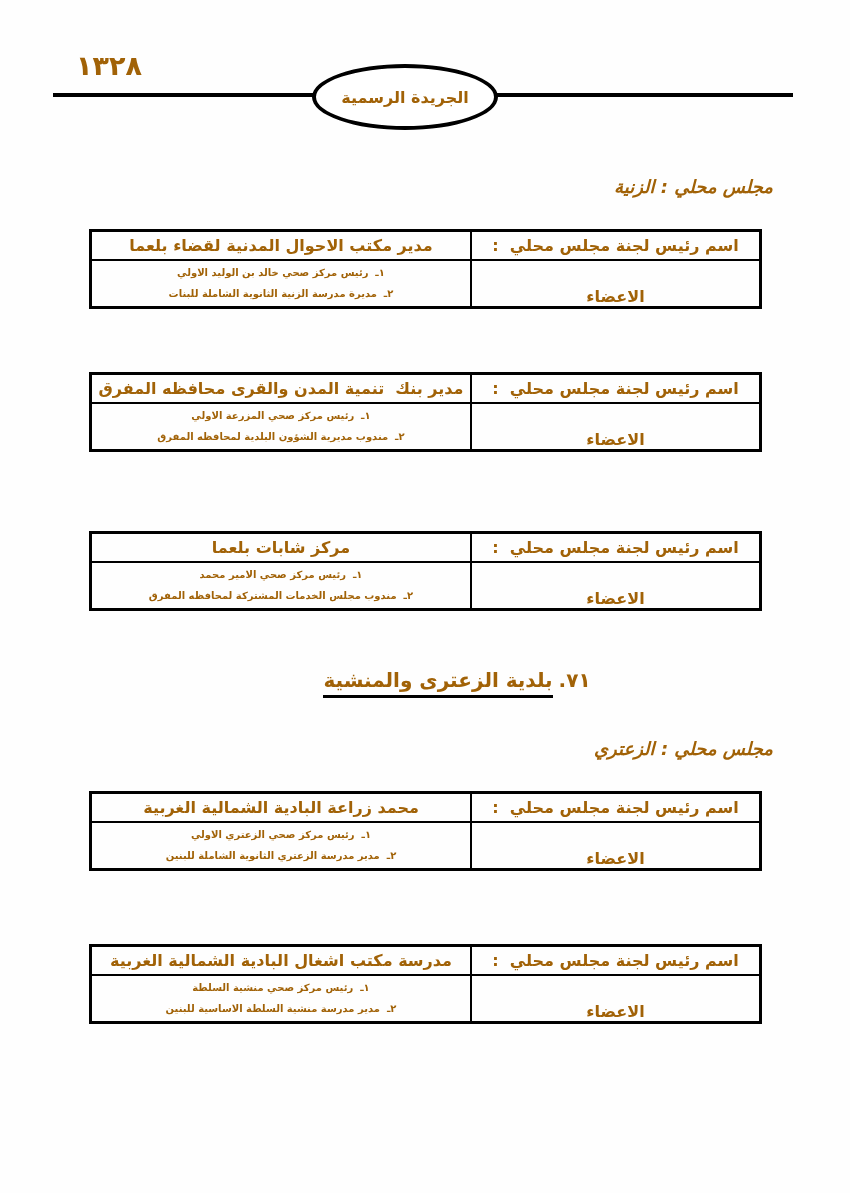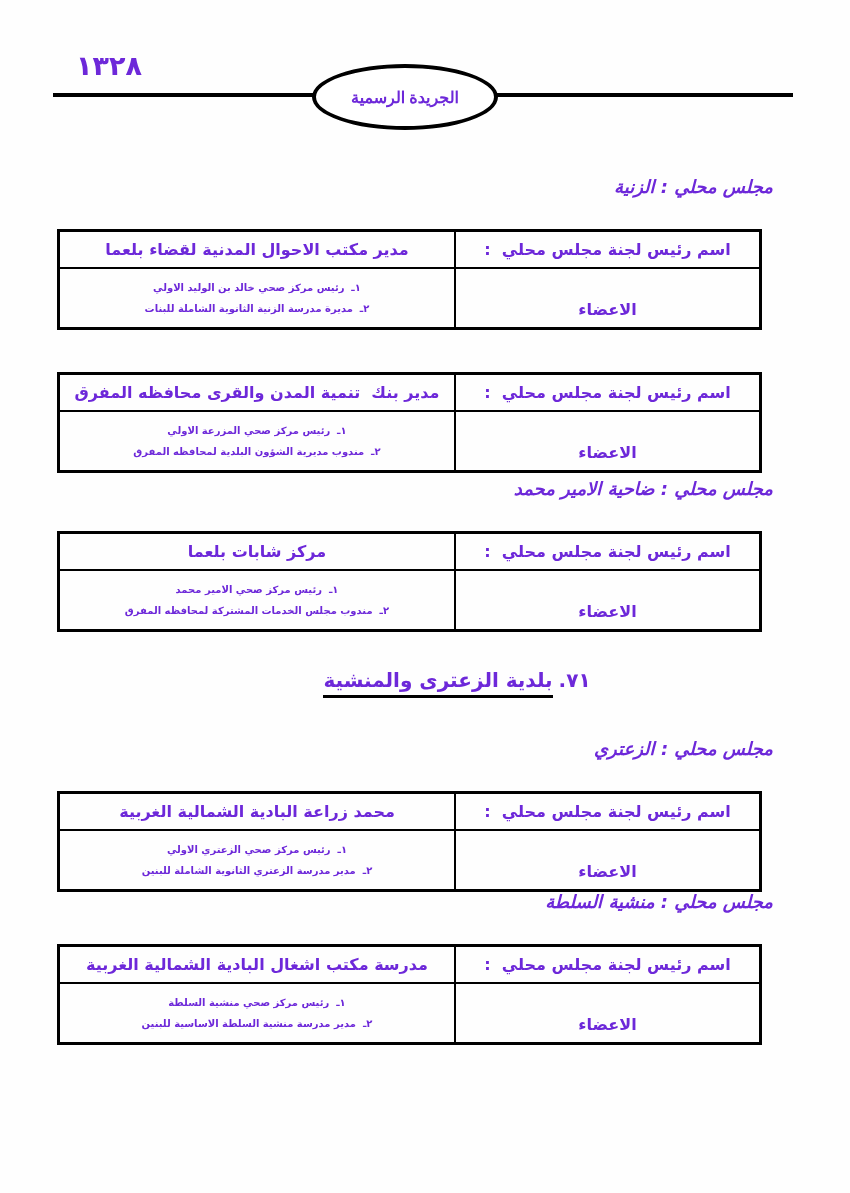--- a/index.html
+++ b/index.html
@@ -3,60 +3,60 @@
 <meta charset="utf-8">
 <title></title>
 <style>
   html,body{margin:0;padding:0;background:#e8e8e8;}
   .page{
     position:relative;
     width:850px;height:1193px;
     margin:0 auto;
     background:#fefefe;
     font-family:"DejaVu Sans",sans-serif;
-    color:#6d28d9;
+    color:#a16207;
     overflow:hidden;
   }
   
   .page-number{
     position:absolute;left:76px;top:50px;
     font-size:27px;font-weight:bold;letter-spacing:7px;
     direction:ltr;
   }
   .header-rule{
     position:absolute;left:53px;top:93px;
     width:740px;height:4px;background:#000;
   }
   .header-ellipse{
     position:absolute;left:312px;top:64px;
     width:186px;height:66px;
     background:#fff;border:4px solid #000;border-radius:50%;
     box-sizing:border-box;
     display:flex;align-items:center;justify-content:center;
   }
-  .header-ellipse span{font-size:16px;font-weight:bold;font-family:Liberation Serif, serif;}
+  .header-ellipse span{font-size:16px;font-weight:bold;}
   
   .council-heading{
     position:absolute;right:77px;margin:0;
     font-size:18px;font-weight:bold;white-space:nowrap;font-style:italic;
   }
   .h1{top:176px}.h2{top:323px}.h3{top:478px}.h4{top:738px}.h5{top:891px}
   
   .council-table{
     position:absolute;right:88px;
     width:667px;
     border-collapse:collapse;
     border:3px solid #000;
     table-layout:fixed;
   }
   .t1{top:229px}.t2{top:372px}.t3{top:531px}.t4{top:791px}.t5{top:944px}
   .council-table td{
     border:2px solid #000;
     font-weight:bold;
-    padding:8px;
+    padding:0;
   }
   .label-cell{width:287px;font-size:16px;}
   .value-cell{width:378px;text-align:center;font-size:16px;}
   .chairman-row{height:29px;}
   .members-row{height:48px;}
   .chairman-label{text-align:center;padding-right:13px;white-space:pre;}
   .members-label{text-align:center;vertical-align:bottom;padding-bottom:5px;}
   .member-line{font-size:10px;line-height:21px;text-align:center;}
   
   .section-title{
@@ -104,21 +104,20 @@
     <tr class="members-row">
       <td class="label-cell members-label">الاعضاء</td>
       <td class="value-cell">
         <div class="member-line">١ـ&nbsp; رئيس مركز صحي المزرعة الاولي</div>
         <div class="member-line">٢ـ&nbsp; مندوب مديرية الشؤون البلدية لمحافظه المفرق</div>
       </td>
     </tr>
   </tbody>
     </table>
 
-  <h2 class="council-heading h3">مجلس محلي : ضاحية الامير محمد</h2>
   <table class="council-table t3">
     <tbody>
         <tr class="chairman-row">
       <td class="label-cell chairman-label">اسم رئيس لجنة مجلس محلي&nbsp;&nbsp;:</td>
       <td class="value-cell">مركز شابات بلعما</td>
     </tr>
     <tr class="members-row">
       <td class="label-cell members-label">الاعضاء</td>
       <td class="value-cell">
         <div class="member-line">١ـ&nbsp; رئيس مركز صحي الامير محمد</div>
@@ -142,21 +141,20 @@
     <tr class="members-row">
       <td class="label-cell members-label">الاعضاء</td>
       <td class="value-cell">
         <div class="member-line">١ـ&nbsp; رئيس مركز صحي الزعتري الاولي</div>
         <div class="member-line">٢ـ&nbsp; مدير مدرسة الزعتري الثانوية الشاملة للبنين</div>
       </td>
     </tr>
   </tbody>
     </table>
 
-  <h2 class="council-heading h5">مجلس محلي : منشية السلطة</h2>
   <table class="council-table t5">
     <tbody>
         <tr class="chairman-row">
       <td class="label-cell chairman-label">اسم رئيس لجنة مجلس محلي&nbsp;&nbsp;:</td>
       <td class="value-cell">مدرسة مكتب اشغال البادية الشمالية الغربية</td>
     </tr>
     <tr class="members-row">
       <td class="label-cell members-label">الاعضاء</td>
       <td class="value-cell">
         <div class="member-line">١ـ&nbsp; رئيس مركز صحي منشية السلطة</div>

